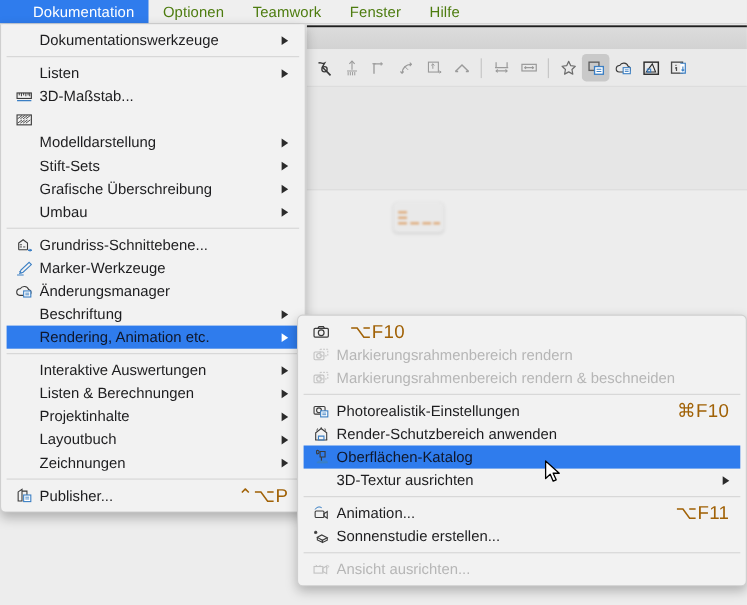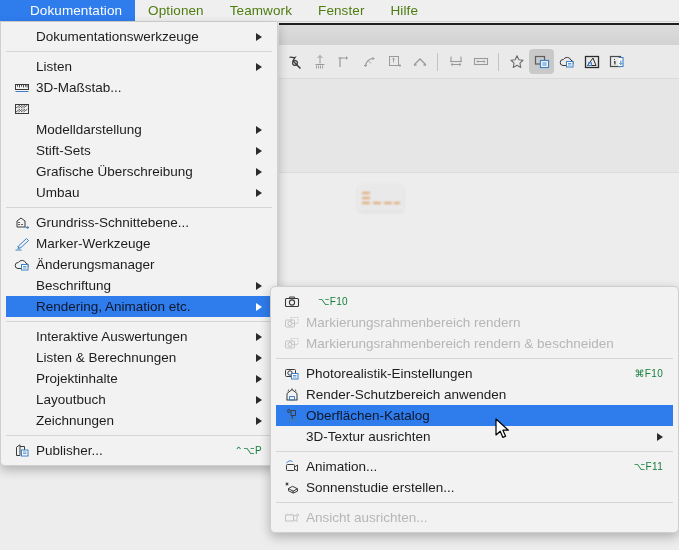--- a/index.html
+++ b/index.html
@@ -99,21 +99,21 @@
   }
   .mi.highlight { background: #2f7ced; color: #0f172a; }
   .mi.disabled { color: #b6b6b6; }
   .mi .mi-icon {
     width: 22px; flex: 0 0 22px;
     display: flex; align-items: center; justify-content: flex-start;
   }
   .mi .mi-icon svg { display: block; }
   .mi .mi-label { flex: 1 1 auto; overflow: hidden; text-overflow: ellipsis; }
   .mi .mi-shortcut {
-    margin-left: 12px; font-size: 10px; color: #15803d;
+    margin-left: 12px; font-size: 17px; color: #a16207;
     letter-spacing: .3px; flex: 0 0 auto;
   }
   .mi .mi-arrow {
     margin-left: 10px; flex: 0 0 auto;
     width: 0; height: 0;
     border-left: 6px solid #2b2b2b;
     border-top: 4.5px solid transparent;
     border-bottom: 4.5px solid transparent;
   }
   .mi.highlight .mi-arrow { border-left-color: #ffffff; }

